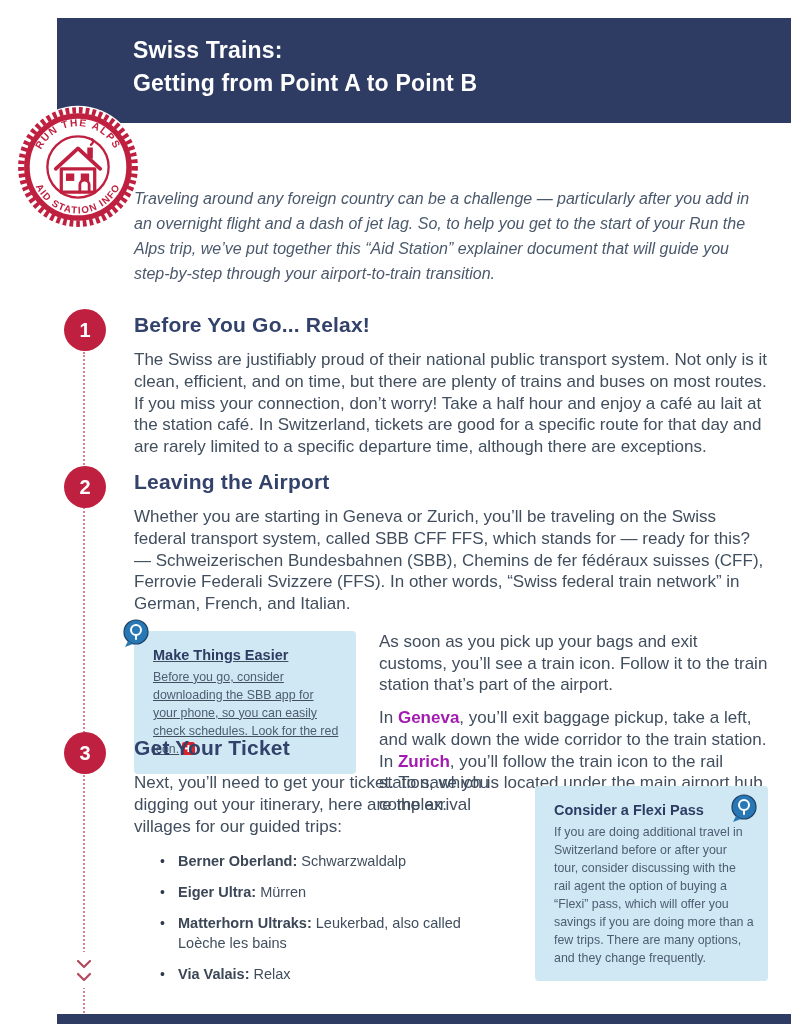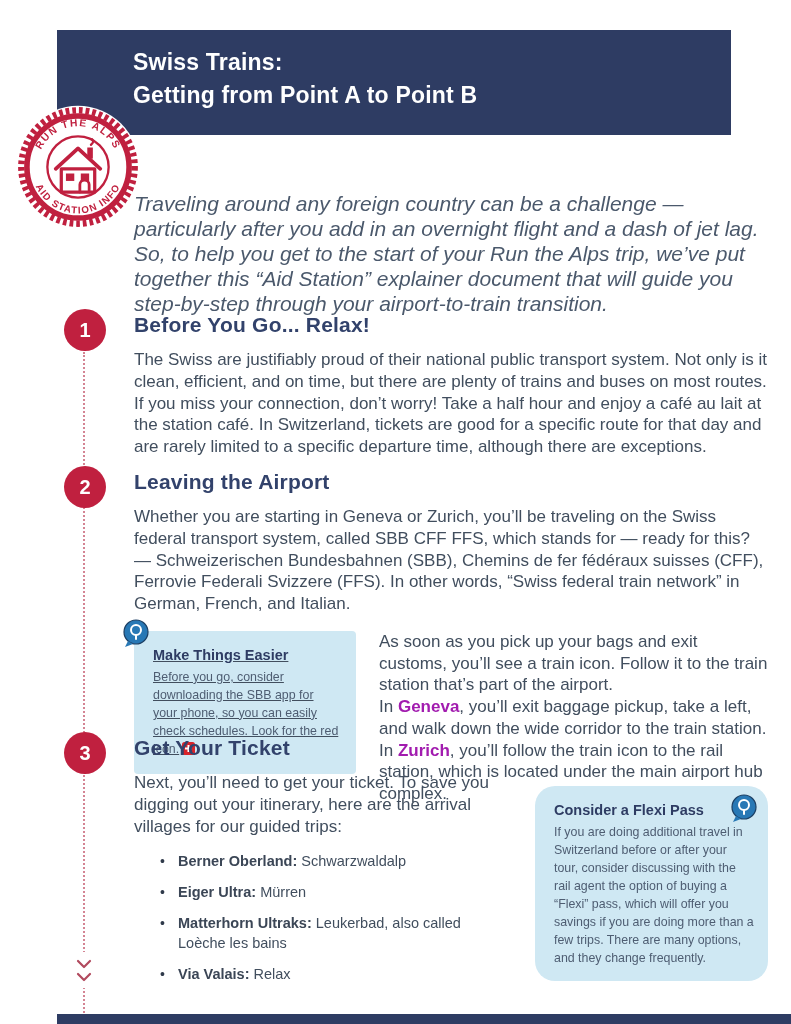--- a/index.html
+++ b/index.html
@@ -3,27 +3,27 @@
 <meta charset="utf-8">
 <style>
   html,body{margin:0;padding:0;background:#e9e9e9;}
   .page{
     position:relative;width:791px;height:1024px;margin:0 auto;
     background:#ffffff;overflow:hidden;
     font-family:"Liberation Sans","DejaVu Sans",sans-serif;
     color:#414e5e;
   }
   
-  .header{position:absolute;left:57px;top:30px;width:674px;height:105px;background:#2e3c63;z-index:1;text-decoration:underline;}
+  .header{position:absolute;left:57px;top:18px;width:734px;height:105px;background:#2e3c63;z-index:1;text-decoration:underline;}
   .header-title{position:absolute;left:76px;top:16px;color:#ffffff;font-weight:bold;font-size:23px;line-height:33px;letter-spacing:.2px;}
   .logo{position:absolute;left:520px;top:6px;width:155px;height:92px;}
   
   .badge{position:absolute;left:13px;top:102px;width:130px;height:130px;z-index:3;}
   
-  .intro{position:absolute;left:134px;top:170px;width:626px;font-style:italic;font-size:21px;line-height:25px;color:#4b596c;z-index:2;}
+  .intro{position:absolute;left:134px;top:170px;width:626px;font-style:italic;font-size:16px;line-height:25px;color:#4b596c;z-index:2;}
   
   .timeline{position:absolute;left:83px;top:352px;height:672px;border-left:2px dotted #d48493;z-index:0;}
   .chevrons{position:absolute;left:72px;top:952px;width:24px;height:36px;background:#ffffff;display:flex;flex-direction:column;align-items:center;justify-content:center;gap:3px;z-index:2;}
   
   .section{position:absolute;left:134px;width:634px;z-index:2;}
   .step-circle{
     position:absolute;left:-70px;top:-4px;width:42px;height:42px;border-radius:50%;
     background:#c0203f;color:#ffffff;font-size:20px;font-weight:bold;
     display:flex;align-items:center;justify-content:center;
   }
@@ -35,21 +35,21 @@
   .callout-title{font-size:14.5px;font-weight:bold;color:#2e3c63;margin:0 0 5px 0;}
   .callout-body{font-size:12.4px;line-height:18px;color:#4e5d72;margin:0;}
   .bubble-icon{position:absolute;width:28px;height:30px;}
   .bubble-icon.tl{left:-12px;top:-12px;}
   .bubble-icon.tr{right:10px;top:8px;}
   .sbb-chip{display:inline-block;vertical-align:-2px;margin-left:3px;}
   
   .sec3-row{display:flex;align-items:center;}
   .sec3-left{width:372px;flex:none;}
   .sec3-spacer{flex:1;}
-  .callout-flexi{width:233px;flex:none;padding-right:20px;border-radius:20px;}
+  .callout-flexi{width:233px;flex:none;padding-right:20px;}
   .bullets{list-style:none;margin:14px 0 0 0;padding:0 0 0 26px;}
   .bullets li{position:relative;margin-bottom:11px;font-size:14.5px;line-height:20px;padding-left:18px;max-width:310px;}
   .bullets li .dot{position:absolute;left:0;top:0;color:#2f3a4a;font-size:14px;}
   .b-label{font-weight:bold;color:#3b4656;}
   
   .footer-bar{position:absolute;left:57px;top:1014px;width:734px;height:10px;background:#2e3c63;z-index:1;}
   .bold{font-weight:bold;color:#a21caf;}
 </style>
 </head>
 <body>
@@ -117,21 +117,21 @@
           </svg>
         </span>
         <p class="callout-title">Make Things Easier</p>
         <p class="callout-body"><span>Before you go, consider downloading the SBB app for your phone, so you can easily check schedules. Look for the red icon.</span><span class="sbb-chip"><svg width="13" height="13" viewBox="0 0 13 13">
                 <rect x="0" y="0" width="13" height="13" rx="2.5" fill="#d8232a"></rect>
                 <rect x="5.5" y="3" width="2" height="7" fill="#ffffff"></rect>
                 <rect x="3" y="5.5" width="7" height="2" fill="#ffffff"></rect>
               </svg></span></p>
       </div>
       <div style="flex:1;margin-left:23px;">
-        <p class="body-text" style="">As soon as you pick up your bags and exit customs, you’ll see a train icon. Follow it to the train station that’s part of the airport.</p>
+        <p class="body-text" style="margin-bottom:11px;">As soon as you pick up your bags and exit customs, you’ll see a train icon. Follow it to the train station that’s part of the airport.</p>
         <p class="body-text"><span>In </span><span class="bold">Geneva</span><span>, you’ll exit baggage pickup, take a left, and walk down the wide corridor to the train station. In </span><span class="bold">Zurich</span><span>, you’ll follow the train icon to the rail station, which is located under the main airport hub complex.</span></p>
       </div>
     </div>
   </div>
 
   <div class="section" style="top:736px;">
     <div class="step-circle">3</div>
     <h2>Get Your Ticket</h2>
     <div class="sec3-row">
       <div class="sec3-left">

